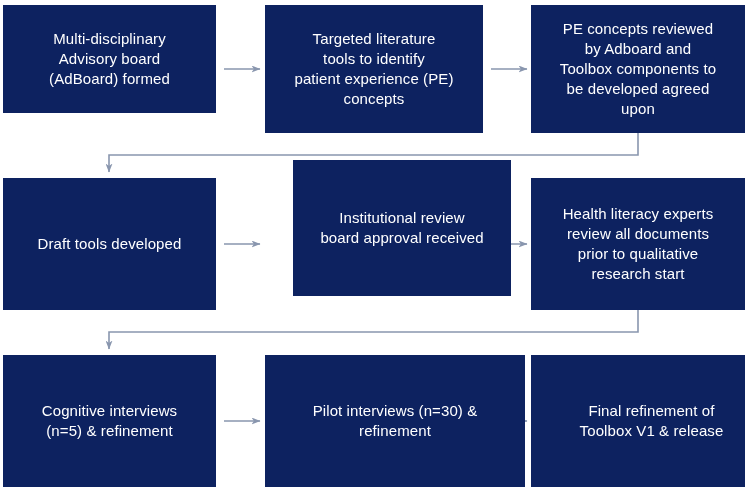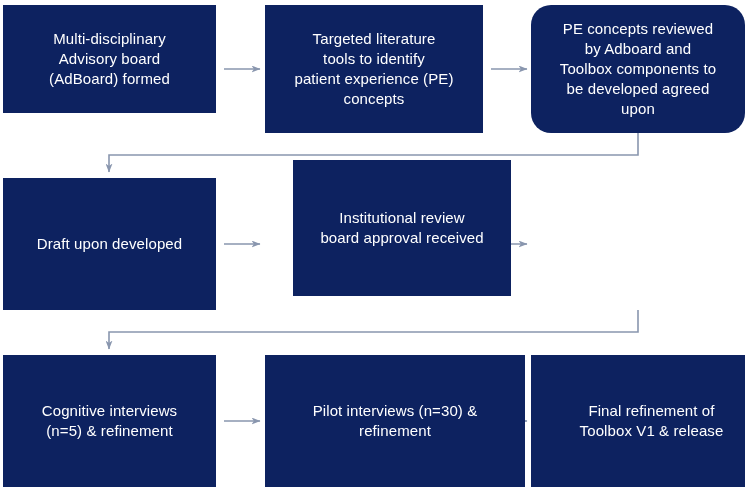--- a/index.html
+++ b/index.html
@@ -32,21 +32,21 @@
   .node-label {
     font-size: 15px;
     line-height: 1.33;
     color: #ffffff;
     white-space: pre-line;
     letter-spacing: 0.1px;
   }
   
   #node-1 { left: 3px;   top: 5px;   width: 213px; height: 108px; }
   #node-2 { left: 265px; top: 5px;   width: 218px; height: 128px; }
-  #node-3 { left: 531px; top: 5px;   width: 214px; height: 128px; border-radius: 20px; }
+  #node-3 { left: 531px; top: 5px;   width: 214px; height: 128px; }
   
   #node-4 { left: 3px;   top: 178px; width: 213px; height: 132px; }
   #node-5 { left: 265px; top: 160px; width: 218px; height: 136px; margin-left: 28px; }
   #node-6 { left: 531px; top: 178px; width: 214px; height: 132px; }
   
   #node-7 { left: 3px;   top: 355px; width: 213px; height: 132px; text-align: center; }
   #node-8 { left: 265px; top: 355px; width: 260px; height: 132px; }
   #node-9 { left: 531px; top: 355px; width: 214px; height: 132px; padding-left: 37px; }
 
   #edges {
@@ -102,28 +102,34 @@
 
   <div class="node" id="node-3">
     <span class="node-label">PE concepts reviewed
 by Adboard and
 Toolbox components to
 be developed agreed
 upon</span>
   </div>
 
   <div class="node" id="node-4">
-    <span class="node-label">Draft upon developed</span>
+    <span class="node-label">Draft tools developed</span>
   </div>
 
   <div class="node" id="node-5">
     <span class="node-label">Institutional review
 board approval received</span>
   </div>
 
+  <div class="node" id="node-6">
+    <span class="node-label">Health literacy experts
+review all documents
+prior to qualitative
+research start</span>
+  </div>
 
   <div class="node" id="node-7">
     <span class="node-label">Cognitive interviews
 (n=5) &amp; refinement</span>
   </div>
 
   <div class="node" id="node-8">
     <span class="node-label">Pilot interviews (n=30) &amp;
 refinement</span>
   </div>

